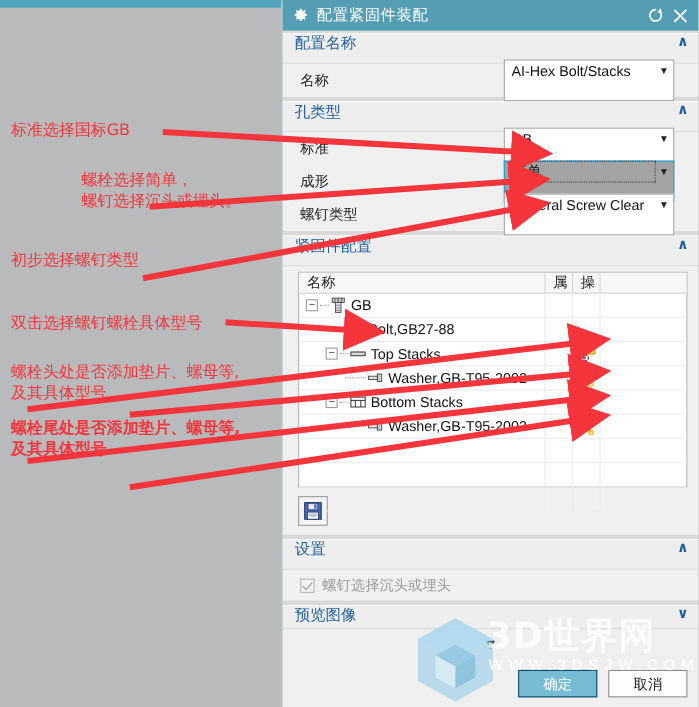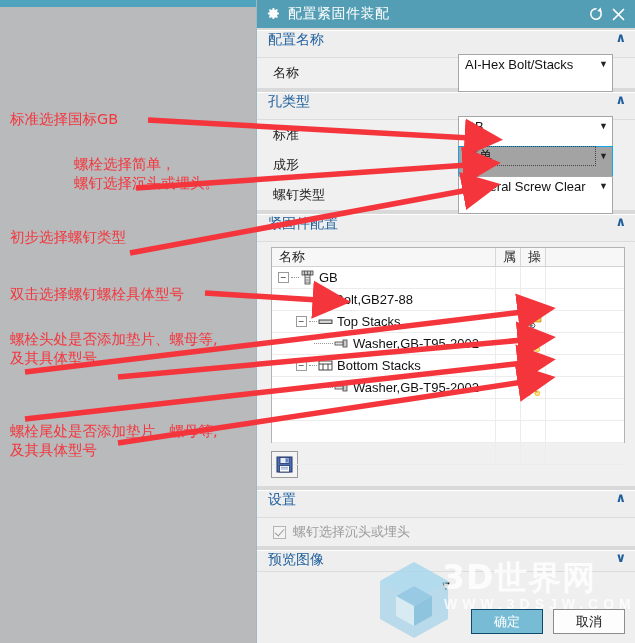--- a/index.html
+++ b/index.html
@@ -195,21 +195,21 @@
 </svg>
 
 <div class="annot-layer">
   <div class="annot-text" style="left:10px; top:110px;">标准选择国标GB</div>
   <div class="annot-text" style="left:26px; top:155px;margin-left:48px;">螺栓选择简单，
 螺钉选择沉头或埋头。</div>
   <div class="annot-text" style="left:10px; top:228px;">初步选择螺钉类型</div>
   <div class="annot-text" style="left:10px; top:285px;">双击选择螺钉螺栓具体型号</div>
   <div class="annot-text" style="left:10px; top:330px;">螺栓头处是否添加垫片、螺母等,
 及其具体型号</div>
-  <div class="annot-text" style="left:10px; top:422px;">螺栓尾处是否添加垫片、螺母等,
+  <div class="annot-text" style="left:10px; top:381px;font-weight:bold;">螺栓尾处是否添加垫片、螺母等,
 及其具体型号</div>
 </div>
 
 <div class="dialog">
 
   <div class="titlebar">
     <svg class="gear" viewBox="0 0 16 16">
       <path fill="#ffffff" d="M8 5.1a2.9 2.9 0 100 5.8 2.9 2.9 0 000-5.8zm0 4.4a1.5 1.5 0 110-3 1.5 1.5 0 010 3z"></path>
       <path fill="#ffffff" d="M14 6.8l-1.5-.25a4.8 4.8 0 00-.5-1.2l.9-1.25-1.05-1.05-1.25.9a4.8 4.8 0 00-1.2-.5L9.15 2h-1.5l-.25 1.45a4.8 4.8 0 00-1.2.5l-1.25-.9L3.9 4.1l.9 1.25a4.8 4.8 0 00-.5 1.2L2.85 6.8v1.5l1.45.25a4.8 4.8 0 00.5 1.2L3.9 11l1.05 1.05 1.25-.9c.37.22.78.39 1.2.5L7.65 13h1.5l.25-1.35c.42-.11.83-.28 1.2-.5l1.25.9L12.9 11l-.9-1.25c.22-.37.39-.78.5-1.2L14 8.3z"></path>
     </svg>

